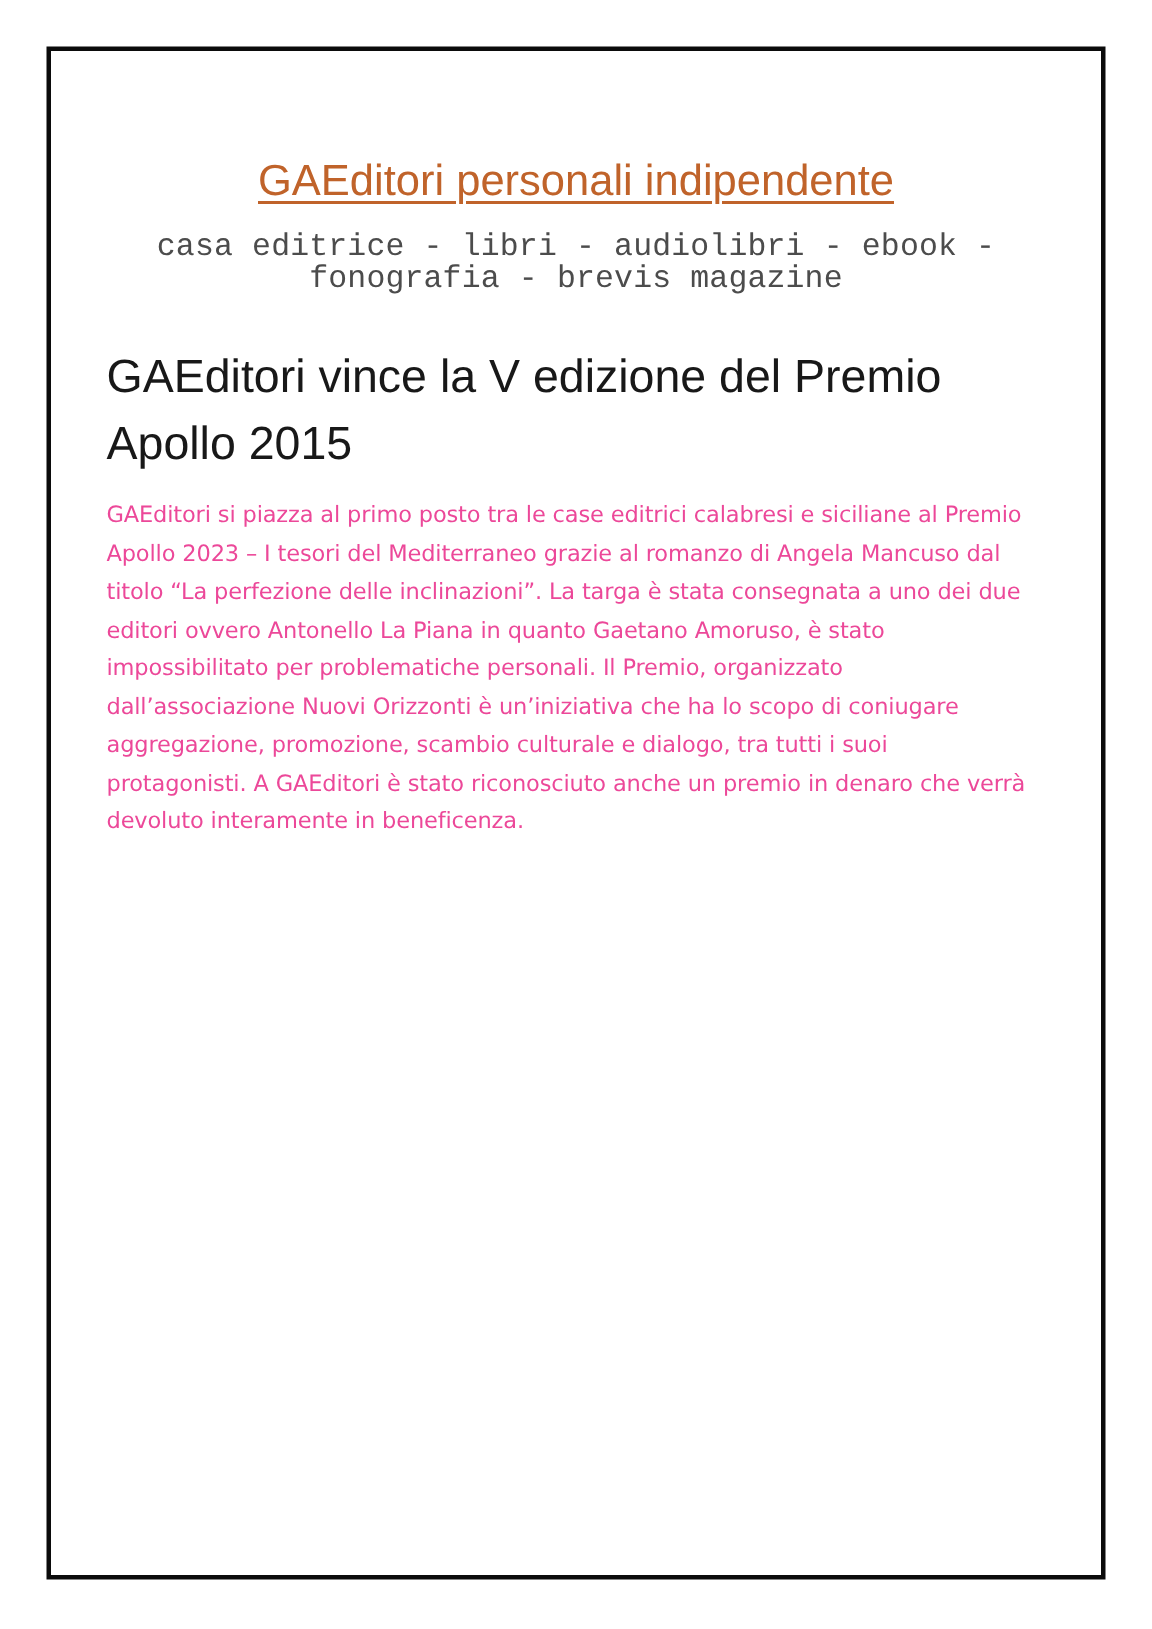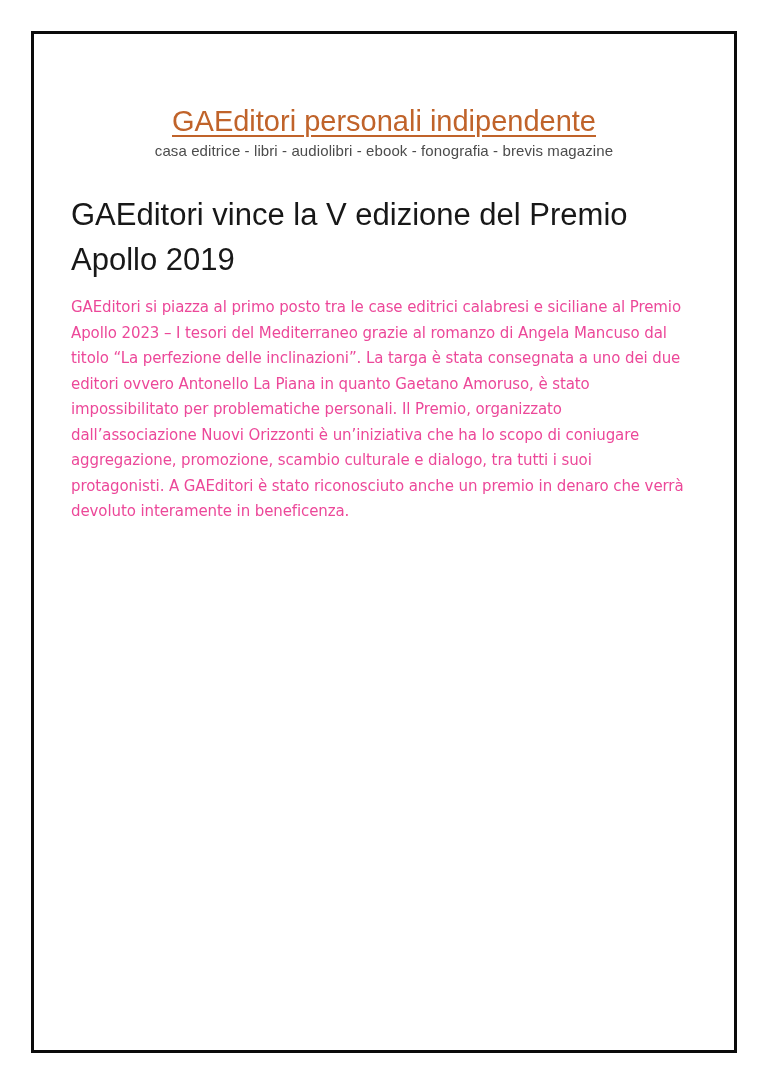--- a/index.html
+++ b/index.html
@@ -36,23 +36,23 @@
     font-size: 29px;
     font-weight: 400;
     line-height: 35px;
     color: #c0632a;
     text-decoration: underline;
     text-decoration-thickness: 2px;
     text-underline-offset: 4px;
     cursor: pointer;
   }
   .site-tagline {
-    margin-top: 1px;
-    font-family: Liberation Sans, sans-serif;
-    font-size: 15px;
+    margin-top: 16px;
+    font-family: Liberation Mono, monospace;
+    font-size: 21px;
     line-height: 21px;
     color: #4c4c4c;
     letter-spacing: 0.1px;
   }
   .article {
     text-align: left;
   }
   .article-title {
     margin: 31px 0 0 0;
     font-family: "Liberation Sans", sans-serif;
@@ -75,18 +75,18 @@
 
 <div class="page-frame">
   <div class="page-inner">
 
     <header class="site-header">
       <a class="site-title-link" style="color: rgb(192, 99, 42);">GAEditori personali indipendente</a>
       <div class="site-tagline">casa editrice - libri - audiolibri - ebook - fonografia - brevis magazine</div>
     </header>
 
     <article class="article">
-      <h1 class="article-title">GAEditori vince la V edizione del Premio Apollo 2019</h1>
+      <h1 class="article-title">GAEditori vince la V edizione del Premio Apollo 2015</h1>
       <p class="article-body">GAEditori si piazza al primo posto tra le case editrici calabresi e siciliane al Premio Apollo 2023 – I tesori del Mediterraneo grazie al romanzo di Angela Mancuso dal titolo “La perfezione delle inclinazioni”. La targa è stata consegnata a uno dei due editori ovvero Antonello La Piana in quanto Gaetano Amoruso, è stato impossibilitato per problematiche personali. Il Premio, organizzato dall’associazione Nuovi Orizzonti è un’iniziativa che ha lo scopo di coniugare aggregazione, promozione, scambio culturale e dialogo, tra tutti i suoi protagonisti. A GAEditori è stato riconosciuto anche un premio in denaro che verrà devoluto interamente in beneficenza.</p>
     </article>
 
   </div>
 </div>
 
 </body></html>

